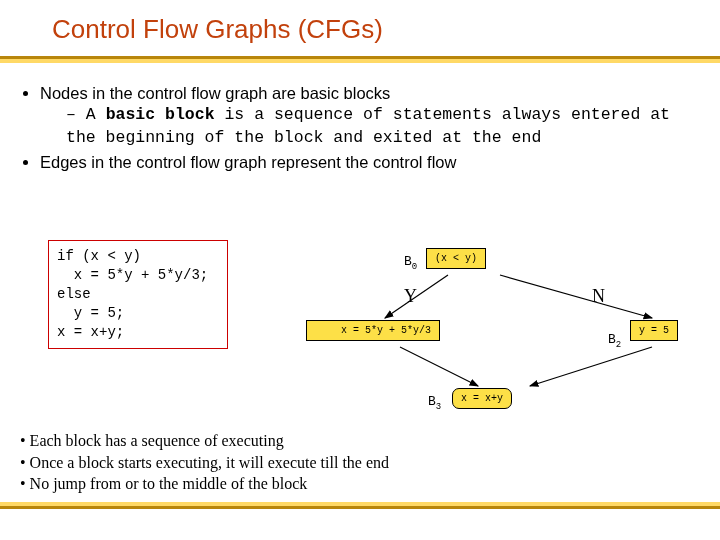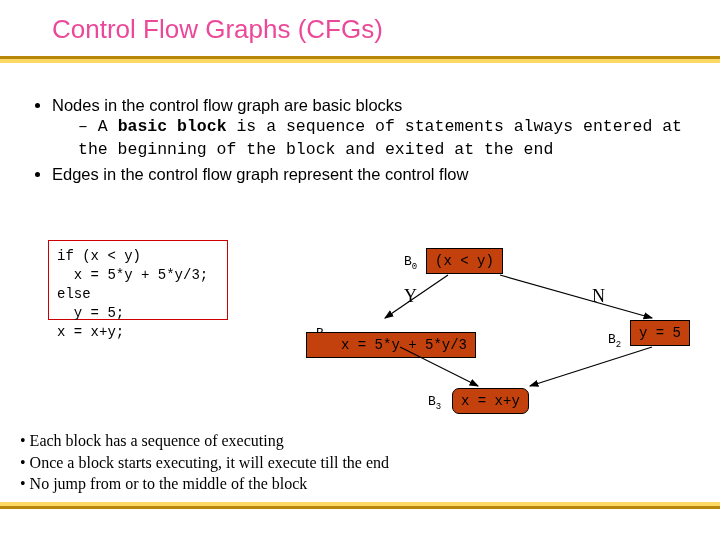--- a/index.html
+++ b/index.html
@@ -1,26 +1,26 @@
 <!DOCTYPE html>
 <html><head>
 <meta charset="utf-8">
 <style>
   * { box-sizing: border-box; }
   html, body { margin:0; padding:0; }
   body { width:720px; height:540px; background:#fff; font-family:Arial,Helvetica,sans-serif; position:relative; color:#000; }
-  .title { position:absolute; left:52px; top:14px; font-size:26px; color:#ec4899; font-weight:400; }
+  .title { position:absolute; left:52px; top:14px; font-size:26px; color:#c2410c; font-weight:400; }
   .hr1 { position:absolute; left:0; top:56px; width:720px; height:3px; background:#b8860b; }
   .bar1 { position:absolute; left:0; top:59px; width:720px; height:4px; background:#ffd966; }
   .bullets { position:absolute; left:22px; top:82px; width:680px; font-size:16.5px; line-height:1.35; }
-  .bullets ul { margin:12px; padding-left:18px; }
+  .bullets ul { margin:0; padding-left:18px; }
   .bullets li { margin-bottom:2px; }
   .sub { padding-left:26px;font-family:Liberation Mono, monospace; }
-  .codebox { position:absolute; left:48px; top:240px; width:180px; height:80px; border:1px solid #c00; padding:6px 8px; font-family:"Courier New",monospace; font-size:14px; line-height:1.35; white-space:pre; }
-  .blk { position:absolute; border:1px solid #000; font-family:"Courier New",monospace; font-size:14px; padding:4px 8px; background:#c2410c; }
+  .codebox { position:absolute; left:48px; top:240px; width:180px; height:109px; border:1px solid #c00; padding:6px 8px; font-family:"Courier New",monospace; font-size:14px; line-height:1.35; white-space:pre; }
+  .blk { position:absolute; border:1px solid #000; font-family:"Courier New",monospace; font-size:10px; padding:4px 8px; background:#fde047; }
   .lbl { position:absolute; font-family:"Courier New",monospace; font-size:13px; }
   .lbl sub { font-size:9px; }
   .yn { position:absolute; font-family:"Times New Roman",serif; font-size:18px; }
   .footer-notes { position:absolute; left:20px; top:430px; font-family:"Times New Roman",serif; font-size:16px; line-height:1.35; }
   .footbar { position:absolute; left:0; top:502px; width:720px; height:4px; background:#ffd966; }
   .foothr { position:absolute; left:0; top:506px; width:720px; height:3px; background:#b8860b; }
   svg.arrows { position:absolute; left:0; top:0; pointer-events:none; }
 </style>
 </head>
 <body>
@@ -44,21 +44,21 @@
   y = 5;
 x = x+y;</div>
 
 <div class="lbl" style="left:404px; top:254px;"><span>B</span><sub>0</sub></div>
 <div class="blk" style="left:426px; top:248px;">(x &lt; y)</div>
 
 <div class="yn" style="left:404px; top:286px;">Y</div>
 <div class="yn" style="left:592px; top:286px;">N</div>
 
 <div class="lbl" style="left:284px; top:326px;margin-left:32px;"><span>B</span><sub>1</sub></div>
-<div class="blk" style="left:306px; top:332px;padding-left:34px;">x = 5*y + 5*y/3</div>
+<div class="blk" style="left:306px; top:320px;padding-left:34px;">x = 5*y + 5*y/3</div>
 
 <div class="lbl" style="left:608px; top:332px;text-align:right;"><span>B</span><sub>2</sub></div>
 <div class="blk" style="left:630px; top:320px;">y = 5</div>
 
 <div class="lbl" style="left:428px; top:394px;"><span>B</span><sub>3</sub></div>
 <div class="blk" style="left:452px; top:388px;border-radius:7px;">x = x+y</div>
 
 <svg class="arrows" width="720" height="540">
   <defs>
     <marker id="ah" markerWidth="8" markerHeight="8" refX="7" refY="3" orient="auto">

